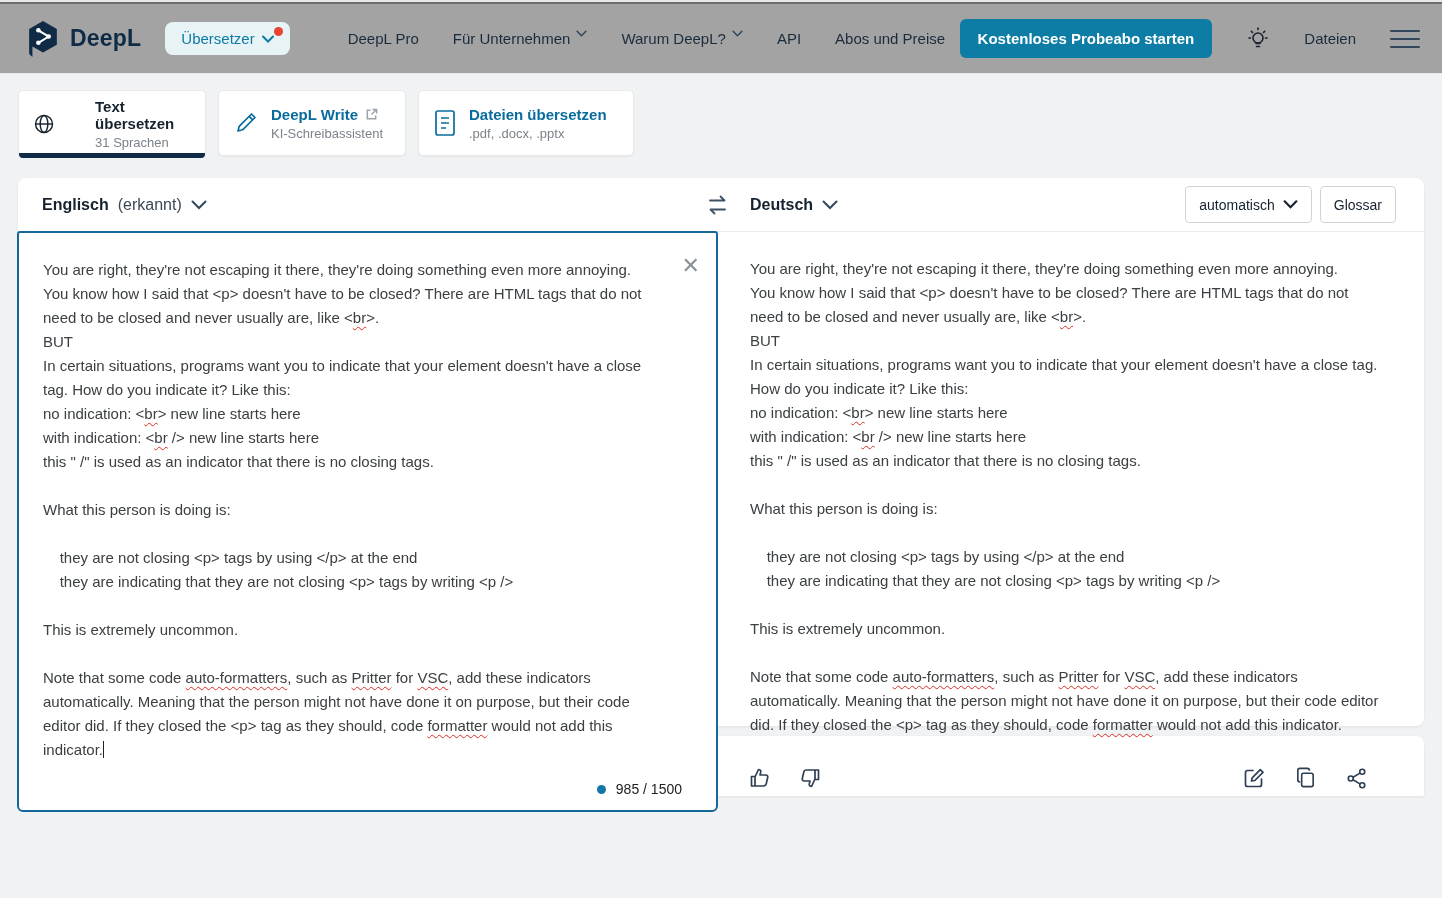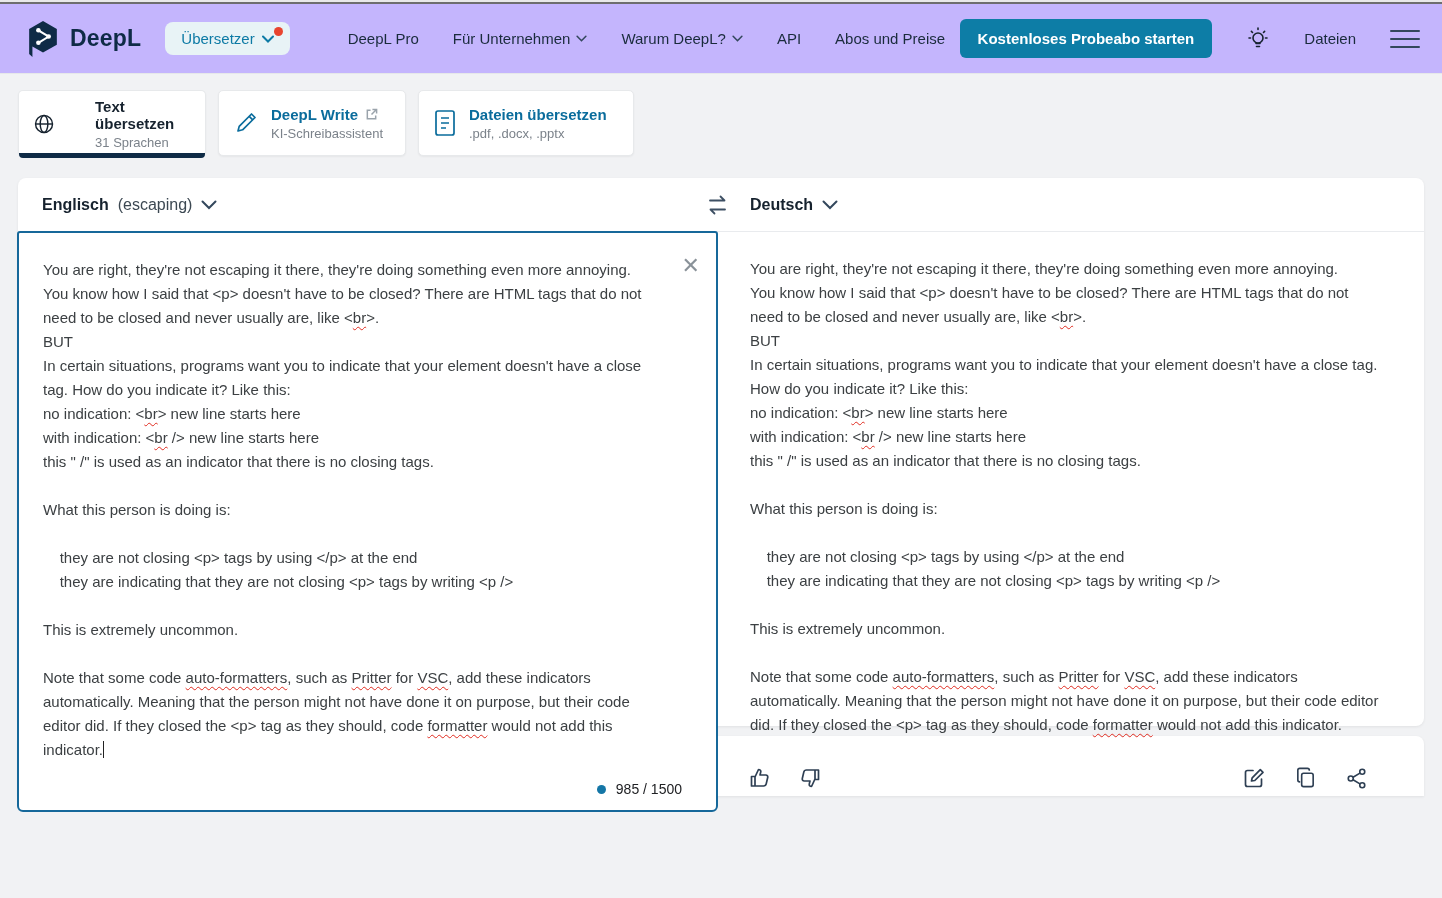--- a/index.html
+++ b/index.html
@@ -2,29 +2,29 @@
 <html><head>
 <meta charset="utf-8">
 <style>
   * { margin:0; padding:0; box-sizing:border-box; }
   html,body { width:1442px; height:898px; overflow:hidden; background:#f1f2f4;
     font-family:"Liberation Sans","DejaVu Sans",sans-serif; color:#1a2b3c; }
 
   .top-strip { height:4px; background:#e9e9e9; border-bottom:2px solid #6e6e6e; }
 
   
-  .navbar { height:70px; background:#c4b5fd; border-bottom:1px solid #e6e8ea;
+  .navbar { height:70px; background:#a3a3a3; border-bottom:1px solid #e6e8ea;
     display:flex; align-items:center; padding:0 22px 0 26px; }
   .logo-wrap { display:flex; align-items:center; gap:10px; cursor:pointer; }
   .logo-text { font-size:23px; font-weight:bold; color:#0f2b46; letter-spacing:.2px; }
   .product-pill { margin-left:24px; position:relative; display:flex; align-items:center; gap:7px;
     background:#e8f3f6; border-radius:8px; padding:8px 16px; color:#0d7aa5; font-size:15px; cursor:pointer; }
   .badge-dot { position:absolute; top:5px; right:7px; width:9px; height:9px; border-radius:50%; }
   .nav-items { display:flex; align-items:center; gap:34px; margin-left:58px; }
-  .nav-item { font-size:15px; color:#1a2b3c; display:flex; align-items:center; gap:6px; cursor:pointer; white-space:nowrap; }
+  .nav-item { font-size:15px; color:#1a2b3c; display:flex; gap:6px; cursor:pointer; white-space:nowrap; }
   .nav-right { margin-left:auto; display:flex; align-items:center; gap:34px; }
   .cta-button { color:#fff; font-weight:bold; font-size:15px; border:none; border-radius:6px;
     padding:11px 18px; cursor:pointer; white-space:nowrap; }
   .login { font-size:15px; cursor:pointer; }
   .hamburger { width:30px; display:flex; flex-direction:column; gap:6px; cursor:pointer; padding:4px 0; }
   .hamburger span { height:2px; background:#33475c; border-radius:1px; }
 
   
   .tabs-row { display:flex; gap:12px; margin:16px 0 0 18px; }
   .tab-card { background:#fff; border:1px solid #e7e9eb; border-radius:5px; width:188px; height:66px;
@@ -203,21 +203,21 @@
       <div class="tab-sub">.pdf, .docx, .pptx</div>
     </div>
   </div>
 </div>
 
 <div class="main-card">
 
   <div class="hdr hdr-left">
     <span class="lang-label">
       <span class="lang-name">Englisch</span>
-      <span class="lang-note">(escaping)</span>
+      <span class="lang-note">(erkannt)</span>
       <svg width="16" height="10" viewBox="0 0 16 10">
           <path d="M1.5 1.5 8 8 14.5 1.5" stroke="#33475c" stroke-width="2" fill="none" stroke-linecap="round"></path>
         </svg>
     </span>
     <span class="swap-btn">
       <svg width="23" height="22" viewBox="0 0 23 22">
         <g stroke="#3d4f63" stroke-width="1.8" fill="none" stroke-linecap="round" stroke-linejoin="round">
           <path d="M4 6.5 H18.5 M14.5 2.5 18.5 6.5"></path>
           <path d="M19 15.5 H4.5 M8.5 19.5 4.5 15.5"></path>
         </g>
@@ -225,20 +225,29 @@
     </span>
   </div>
 
   <div class="hdr hdr-right">
     <span class="lang-label">
       <span class="lang-name">Deutsch</span>
       <svg width="16" height="10" viewBox="0 0 16 10">
           <path d="M1.5 1.5 8 8 14.5 1.5" stroke="#33475c" stroke-width="2" fill="none" stroke-linecap="round"></path>
         </svg>
     </span>
+    <span class="hdr-buttons">
+      <button class="outline-btn">
+        <span>automatisch</span>
+        <svg width="15" height="9" viewBox="0 0 16 10">
+            <path d="M1.5 1.5 8 8 14.5 1.5" stroke="#16222e" stroke-width="2.4" fill="none" stroke-linecap="round"></path>
+          </svg>
+      </button>
+      <button class="outline-btn">Glossar</button>
+    </span>
   </div>
 
   <div class="source-box">
     <div>
         <div class="tline"><span>You are right, they're not escaping it there, they're doing something even more annoying.</span></div>
         <div class="tline"><span>You know how I said that &lt;p&gt; doesn't have to be closed? There are HTML tags that do not need to be closed and never usually are, like &lt;</span><span class="sq">br</span><span>&gt;.</span></div>
         <div class="tline"><span>BUT</span></div>
         <div class="tline"><span>In certain situations, programs want you to indicate that your element doesn't have a close tag. How do you indicate it? Like this:</span></div>
         <div class="tline"><span>no indication: &lt;</span><span class="sq">br</span><span>&gt; new line starts here</span></div>
         <div class="tline"><span>with indication: &lt;</span><span class="sq">br</span><span> /&gt; new line starts here</span></div>

